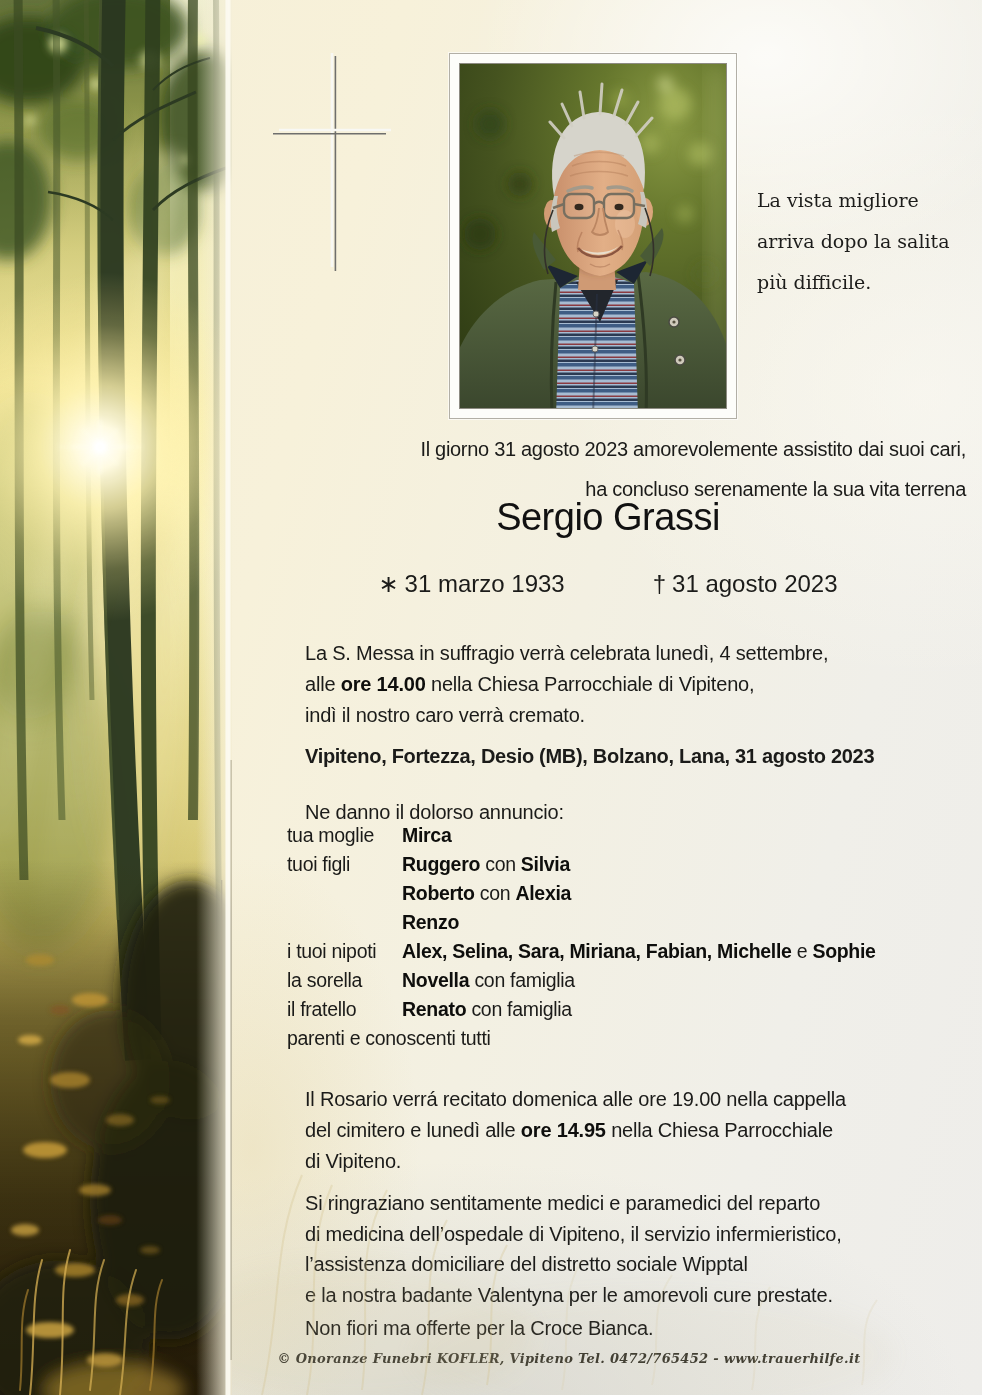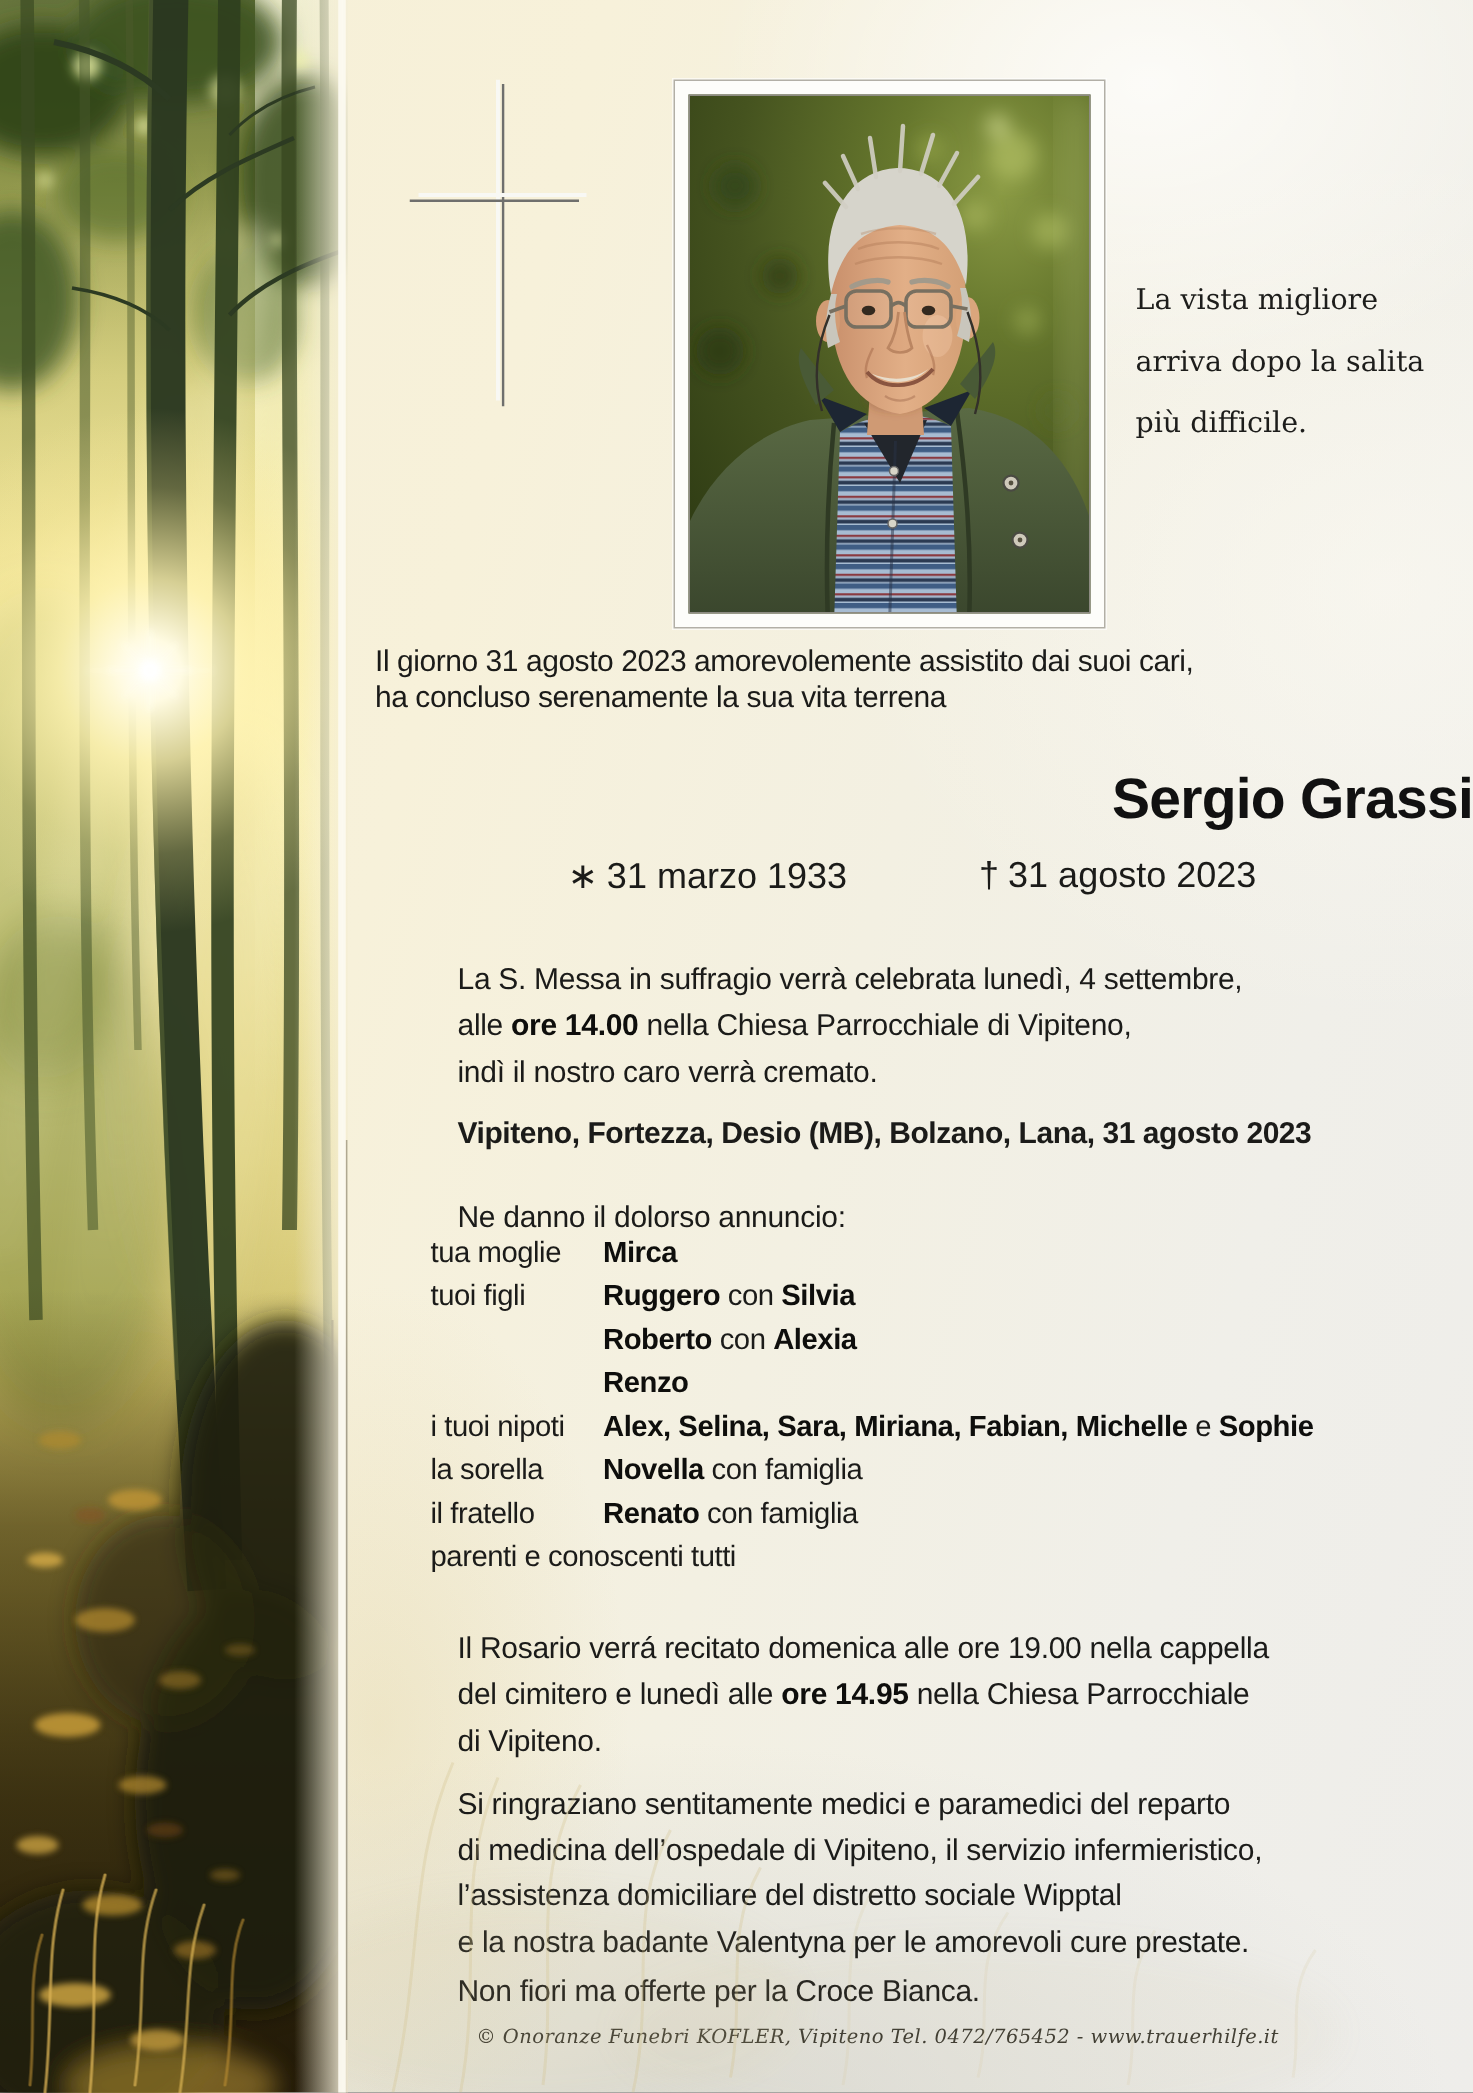--- a/index.html
+++ b/index.html
@@ -20,40 +20,40 @@
     position:absolute;left:449px;top:53px;width:268px;height:346px;
     background:#fdfdfa;border:1px solid #b2afa6;padding:9px;
     box-shadow:0 0 0 1px rgba(255,255,255,.6);
   }
   .photo-inner{border:1px solid #8d8b82;width:266px;height:344px;overflow:hidden;background:#45531f;}
   .quote{
     position:absolute;left:757px;top:180px;width:215px;
     font-family:"DejaVu Serif","Liberation Serif",serif;
     font-size:19px;line-height:41px;color:#1d1d1b;
   }
-  .intro{position:absolute;left:250px;top:429px;width:716px;text-align:left;
-    font-size:20px;line-height:24px;letter-spacing:-0.3px;}
-  .name{position:absolute;left:250px;top:496px;width:716px;text-align:right;margin:16px;
-    font-size:38px;font-weight:bold;letter-spacing:-0.5px;color:#111;}
+  .intro{position:absolute;left:250px;top:429px;width:716px;text-align:right;
+    font-size:20px;line-height:40px;letter-spacing:-0.3px;}
+  .name{position:absolute;left:250px;top:496px;width:716px;text-align:center;margin:0;
+    font-size:38px;font-weight:normal;letter-spacing:-0.5px;color:#111;}
   .dates{position:absolute;left:250px;top:570px;width:716px;display:flex;justify-content:center;gap:88px;
     font-size:24px;}
   .dates .sym{display:inline-block;margin-right:6px;}
   .block{position:absolute;left:287px;margin:18px;font-size:20px;line-height:31px;letter-spacing:-0.2px;}
   .mass{top:620px;width:660px;}
   .places{top:723px;width:680px;font-weight:bold;letter-spacing:-0.3px;}
   .announce{top:779px;width:600px;}
   .family{position:absolute;left:287px;top:821px;width:690px;display:grid;
     grid-template-columns:115px 1fr;font-size:19.5px;line-height:29px;letter-spacing:-0.3px;white-space:nowrap;}
   .family .fclosing{grid-column:1 / -1;}
   .rosary{top:1066px;width:680px;}
   .thanks{top:1170px;width:690px;line-height:30.5px;}
   .flowers{top:1295px;width:600px;}
-  .footer{position:absolute;left:200px;top:1351px;width:770px;text-align:center;
+  .footer{position:absolute;left:184px;top:1351px;width:770px;text-align:center;
     font-family:"DejaVu Serif","Liberation Serif",serif;font-style:italic;
-    font-size:13px;letter-spacing:.3px;color:#3a382f;}
+    font-size:13px;letter-spacing:.3px;color:#3a382f;font-weight:bold;}
   b{font-weight:bold;color:#0e0e0c;}
   .grass-watermark{position:absolute;left:232px;top:1095px;pointer-events:none;}
 </style>
 </head>
 <body>
 
 <div class="page">
 
   <div class="forest">
     <svg width="232" height="1395" viewBox="0 0 232 1395">

